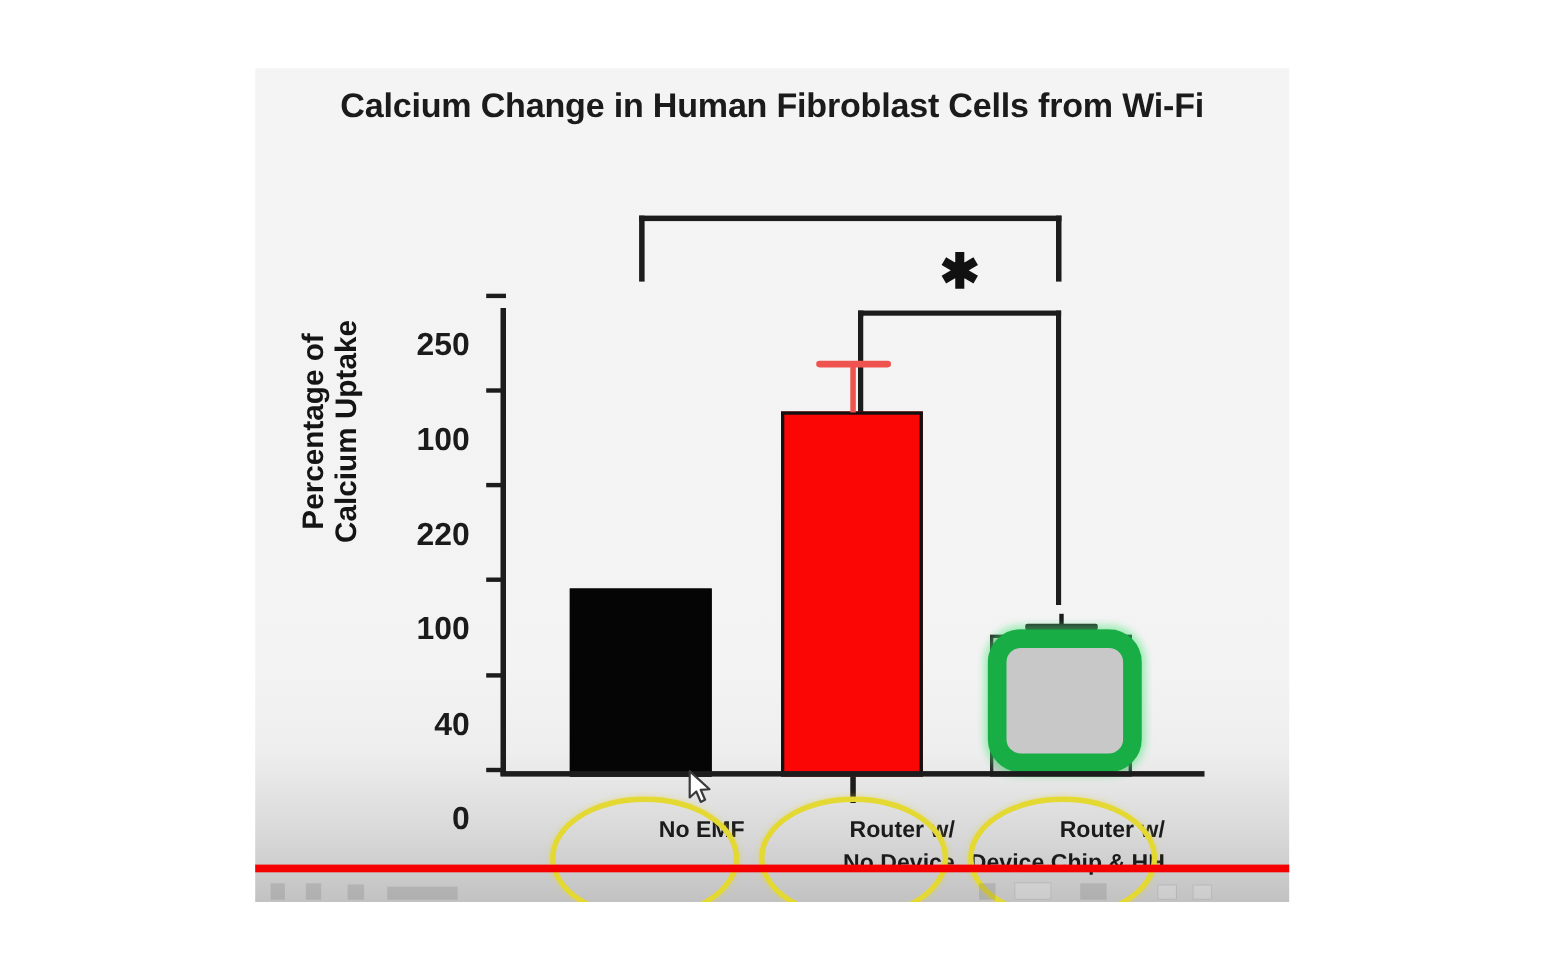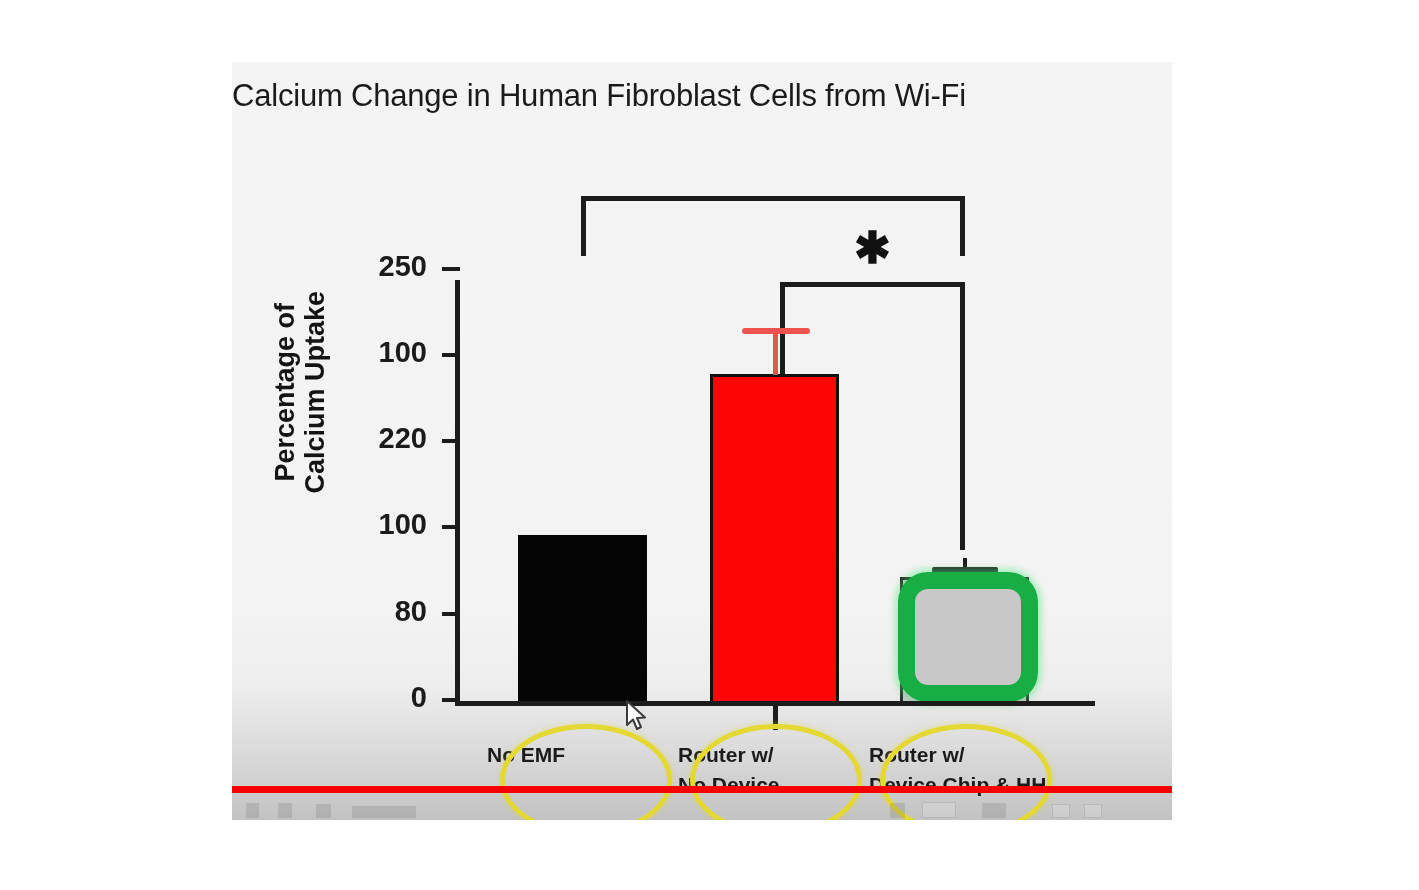--- a/index.html
+++ b/index.html
@@ -33,23 +33,23 @@
         #d8d8d8 92%,
         #c2c2c2 100%);
     overflow: hidden;
   }
 
   
   #chart-title {
     position: absolute;
     left: 0; top: 16px;
     width: 940px;
-    text-align: left;
+    text-align: center;
     font-size: 31px;
-    font-weight: normal;
+    font-weight: bold;
     color: #1b1b1b;
     letter-spacing: -0.2px;
     white-space: nowrap;
   }
 
   
   #plot {
     position: absolute;
     left: 0; top: 0;
     width: 940px; height: 758px;
@@ -73,20 +73,21 @@
   }
   .y-ticklabel {
     position: absolute;
     right: 745px;
     width: 120px;
     text-align: right;
     font-size: 29px;
     font-weight: bold;
     color: #1b1b1b;
     line-height: 1;
+    margin-top: 48px;
   }
 
   #y-axis-title {
     position: absolute;
     left: -62px;
     top: 300px;
     width: 260px;
     transform: rotate(-90deg);
     text-align: center;
     font-size: 27px;
@@ -232,21 +233,21 @@
     border-radius: 30px;
     box-shadow: 0 0 7px 3px rgba(60,230,110,0.45);
     background: transparent;
   }
 
   
   .x-label {
     position: absolute;
     top: 678px;
     width: 190px;
-    text-align: left;
+    text-align: right;
     font-size: 21px;
     font-weight: bold;
     color: #1b1b1b;
     line-height: 1.45;
   }
   #xlab-0 { left: 255px; }
   #xlab-1 { left: 446px; }
   #xlab-2 { left: 637px; }
 
   
@@ -328,21 +329,21 @@
       <div class="y-tick" style="top:291px"></div>
       <div class="y-tick" style="top:377px"></div>
       <div class="y-tick" style="top:463px"></div>
       <div class="y-tick" style="top:550px"></div>
       <div class="y-tick" style="top:636px"></div>
 
       <div class="y-ticklabel" style="top:190px">250</div>
       <div class="y-ticklabel" style="top:276px">100</div>
       <div class="y-ticklabel" style="top:362px">220</div>
       <div class="y-ticklabel" style="top:448px">100</div>
-      <div class="y-ticklabel" style="top:535px">80</div>
+      <div class="y-ticklabel" style="top:535px">40</div>
       <div class="y-ticklabel" style="top:621px">0</div>
 
       <div id="y-axis-title">Percentage of Calcium Uptake</div>
 
       <div class="bar" id="bar-0"></div>
       <div class="bar" id="bar-1"></div>
       <div class="bar" id="bar-2"></div>
 
       <div id="err-red-stem"></div>
       <div id="err-red-cap"></div>

